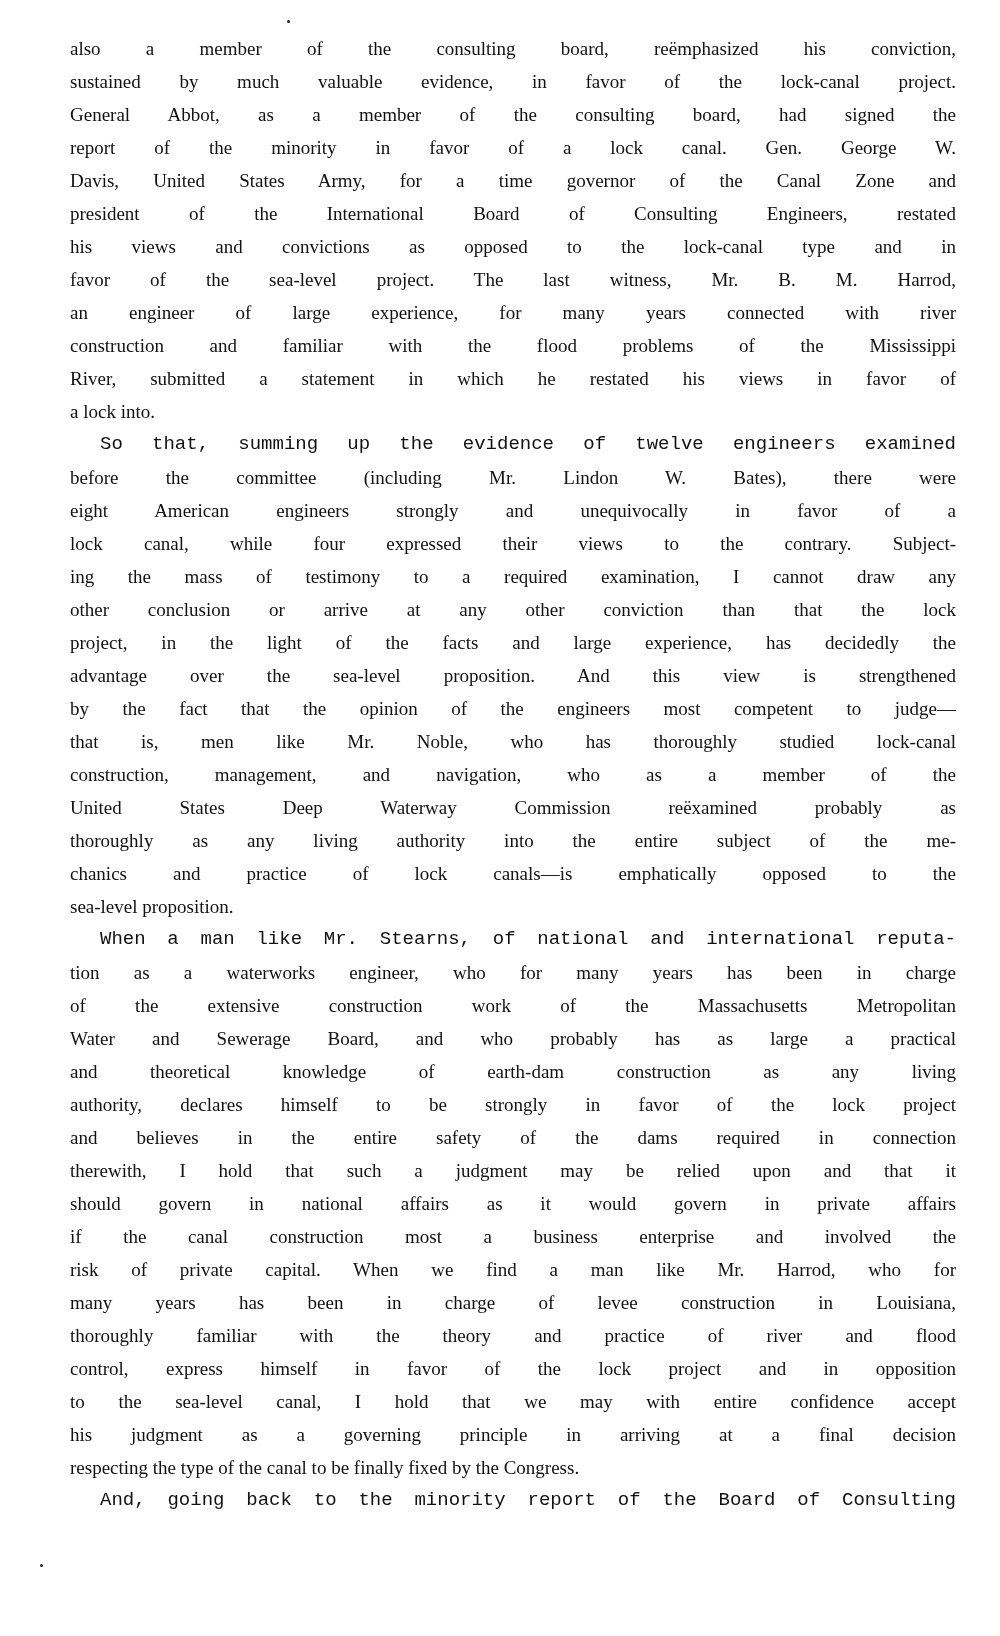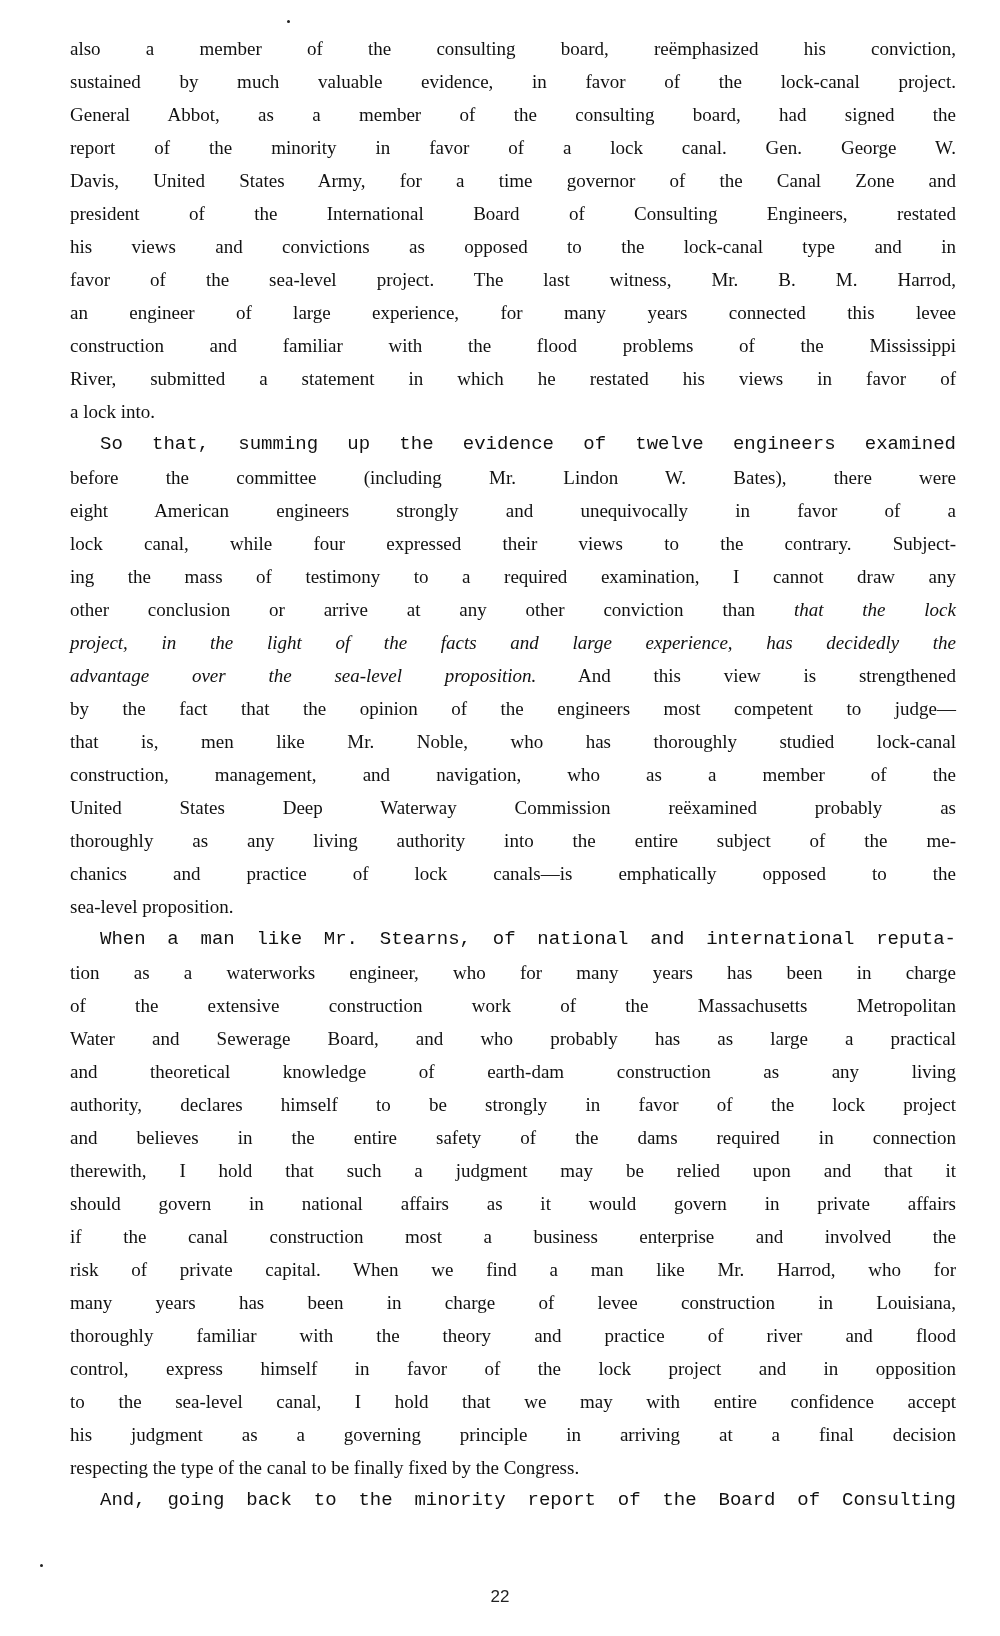--- a/index.html
+++ b/index.html
@@ -10,21 +10,21 @@
   }
   .page { position: absolute; left: 0; top: 0; width: 1000px; height: 1636px; }
   .speck { position: absolute; width: 3px; height: 3px; background: #222; border-radius: 50%; }
   .line {
     position: absolute; left: 70px; width: 886px;
     font-size: 19px; line-height: 33px; height: 33px;
     white-space: nowrap; text-align: justify; text-align-last: justify;
   }
   .line.last { text-align-last: left; }
   .line.indent { left: 100px; width: 856px; font-family: Liberation Mono, monospace; }
-  .it { font-style: italic; }
+  .it { }
   .page-number {
     position: absolute; top: 1587px; left: 0; width: 1000px; text-align: center;
     font-size: 17px; font-family: "Liberation Sans", sans-serif; color: #222;
   }
 </style>
 </head>
 <body>
 
 <div class="page">
   <div class="speck" style="left:287px; top:20px;"></div>
@@ -32,21 +32,21 @@
 
   <div>
     <div class="line" style="top:32px">also a member of the consulting board, reëmphasized his conviction,</div>
     <div class="line" style="top:65px">sustained by much valuable evidence, in favor of the lock-canal project.</div>
     <div class="line" style="top:98px">General Abbot, as a member of the consulting board, had signed the</div>
     <div class="line" style="top:131px">report of the minority in favor of a lock canal.  Gen. George W.</div>
     <div class="line" style="top:164px">Davis, United States Army, for a time governor of the Canal Zone and</div>
     <div class="line" style="top:197px">president of the International Board of Consulting Engineers, restated</div>
     <div class="line" style="top:230px">his views and convictions as opposed to the lock-canal type and in</div>
     <div class="line" style="top:263px">favor of the sea-level project.  The last witness, Mr. B. M. Harrod,</div>
-    <div class="line" style="top:296px">an engineer of large experience, for many years connected this levee</div>
+    <div class="line" style="top:296px">an engineer of large experience, for many years connected with river</div>
     <div class="line" style="top:329px">construction and familiar with the flood problems of the Mississippi</div>
     <div class="line" style="top:362px">River, submitted a statement in which he restated his views in favor of</div>
     <div class="line last" style="top:395px">a lock into.</div>
   </div>
 
   <div>
     <div class="line indent" style="top:428px">So that, summing up the evidence of twelve engineers examined</div>
     <div class="line" style="top:461px">before the committee (including Mr. Lindon W. Bates), there were</div>
     <div class="line" style="top:494px">eight American engineers strongly and unequivocally in favor of a</div>
     <div class="line" style="top:527px">lock canal, while four expressed their views to the contrary.  Subject-</div>
@@ -80,14 +80,13 @@
     <div class="line" style="top:1352px">control, express himself in favor of the lock project and in opposition</div>
     <div class="line" style="top:1385px">to the sea-level canal, I hold that we may with entire confidence accept</div>
     <div class="line" style="top:1418px">his judgment as a governing principle in arriving at a final decision</div>
     <div class="line last" style="top:1451px">respecting the type of the canal to be finally fixed by the Congress.</div>
   </div>
 
   <div>
     <div class="line indent" style="top:1484px">And, going back to the minority report of the Board of Consulting</div>
   </div>
 
-  <div class="page-number">22</div>
 </div>
 
 </body></html>

